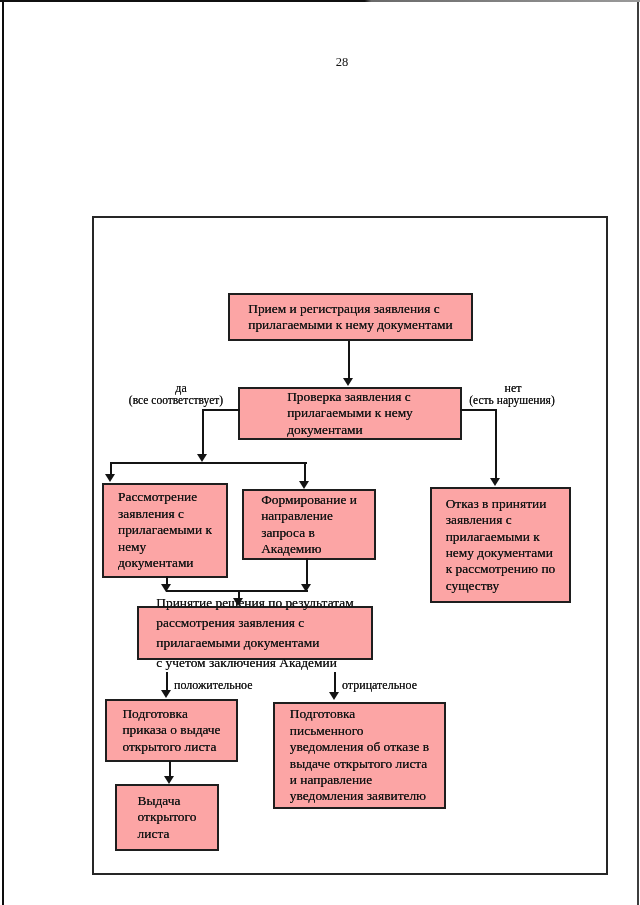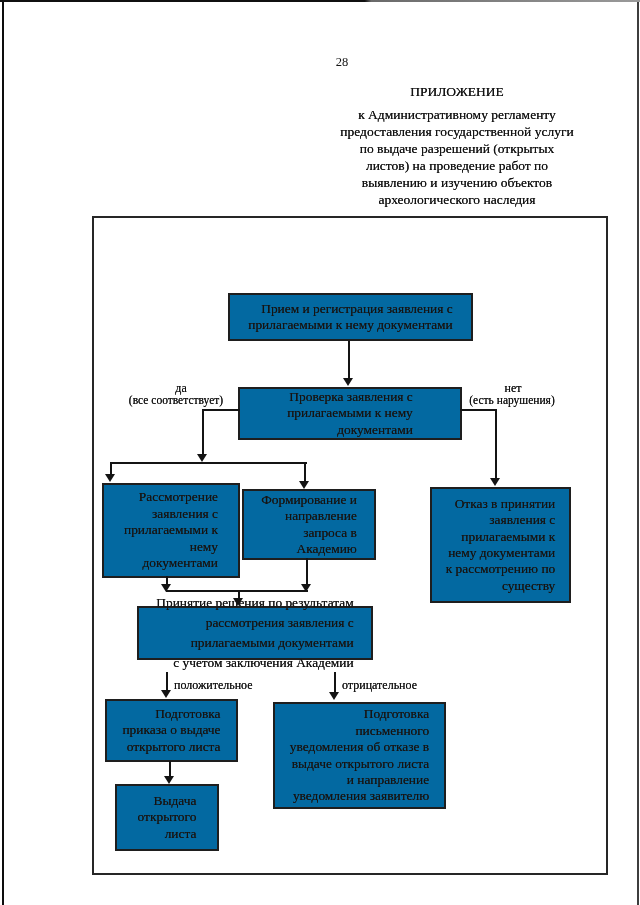--- a/index.html
+++ b/index.html
@@ -17,26 +17,26 @@
   .pagenum{position:absolute;left:330px;top:55px;width:24px;font-size:12.5px;font-weight:normal;text-align:center;}
   .appendix{position:absolute;left:318px;top:83px;width:278px;text-align:center;
     font-size:13.5px;line-height:17px;text-shadow:0 0 .4px #222;}
   .appendix-title{margin-bottom:6px;}
   .appendix-body{white-space:pre-line;}
   
   .frame{position:absolute;left:92px;top:216px;width:512px;height:655px;border:2px solid #262626;background:#fff;}
   .fc-title{position:absolute;left:94px;top:222px;width:512px;text-align:center;
     font-weight:bold;font-size:13.4px;line-height:17px;white-space:pre-line;}
   
-  .node{position:absolute;border:2px solid #1e1e1e;background:#0369a1;
-    display:flex;align-items:center;justify-content:center;text-align:right;
+  .node{position:absolute;border:2px solid #1e1e1e;background:#fca5a5;
+    display:flex;align-items:center;justify-content:center;text-align:left;
     font-size:13.4px;line-height:16.4px;white-space:pre-line;text-shadow:0 0 .4px #222;box-sizing:border-box;}
   .b1{left:228px;top:293px;width:245px;height:48px;}
   .b2{left:238px;top:387px;width:224px;height:53px;}
-  .b3{left:102px;top:483px;width:138px;height:95px;}
+  .b3{left:102px;top:483px;width:126px;height:95px;}
   .b4{left:242px;top:489px;width:134px;height:71px;}
   .b5{left:430px;top:487px;width:141px;height:116px;}
   .b6{left:137px;top:606px;width:236px;height:54px;line-height:20px;}
   .b7{left:105px;top:699px;width:133px;height:63px;}
   .b8{left:115px;top:784px;width:104px;height:67px;}
   .b9{left:273px;top:702px;width:173px;height:107px;}
   
   .ln{position:absolute;background:#141414;}
   .ah{position:absolute;width:0;height:0;border-left:5px solid transparent;
     border-right:5px solid transparent;border-top:8px solid #141414;}
@@ -69,29 +69,20 @@
 <body>
 
 <div class="page">
 
   <div class="edge-left"></div>
   <div class="edge-right"></div>
   <div class="edge-top"></div>
 
   <div class="pagenum">28</div>
 
-  <div class="appendix">
-    <div class="appendix-title">ПРИЛОЖЕНИЕ</div>
-    <div class="appendix-body">к Административному регламенту
-предоставления государственной услуги
-по выдаче разрешений (открытых
-листов) на проведение работ по
-выявлению и изучению объектов
-археологического наследия</div>
-  </div>
 
   <div class="frame"></div>
 
   <div class="node b1">Прием и регистрация заявления с
 прилагаемыми к нему документами</div>
   <div class="node b2">Проверка заявления с
 прилагаемыми к нему
 документами</div>
   <div class="node b3">Рассмотрение
 заявления с

